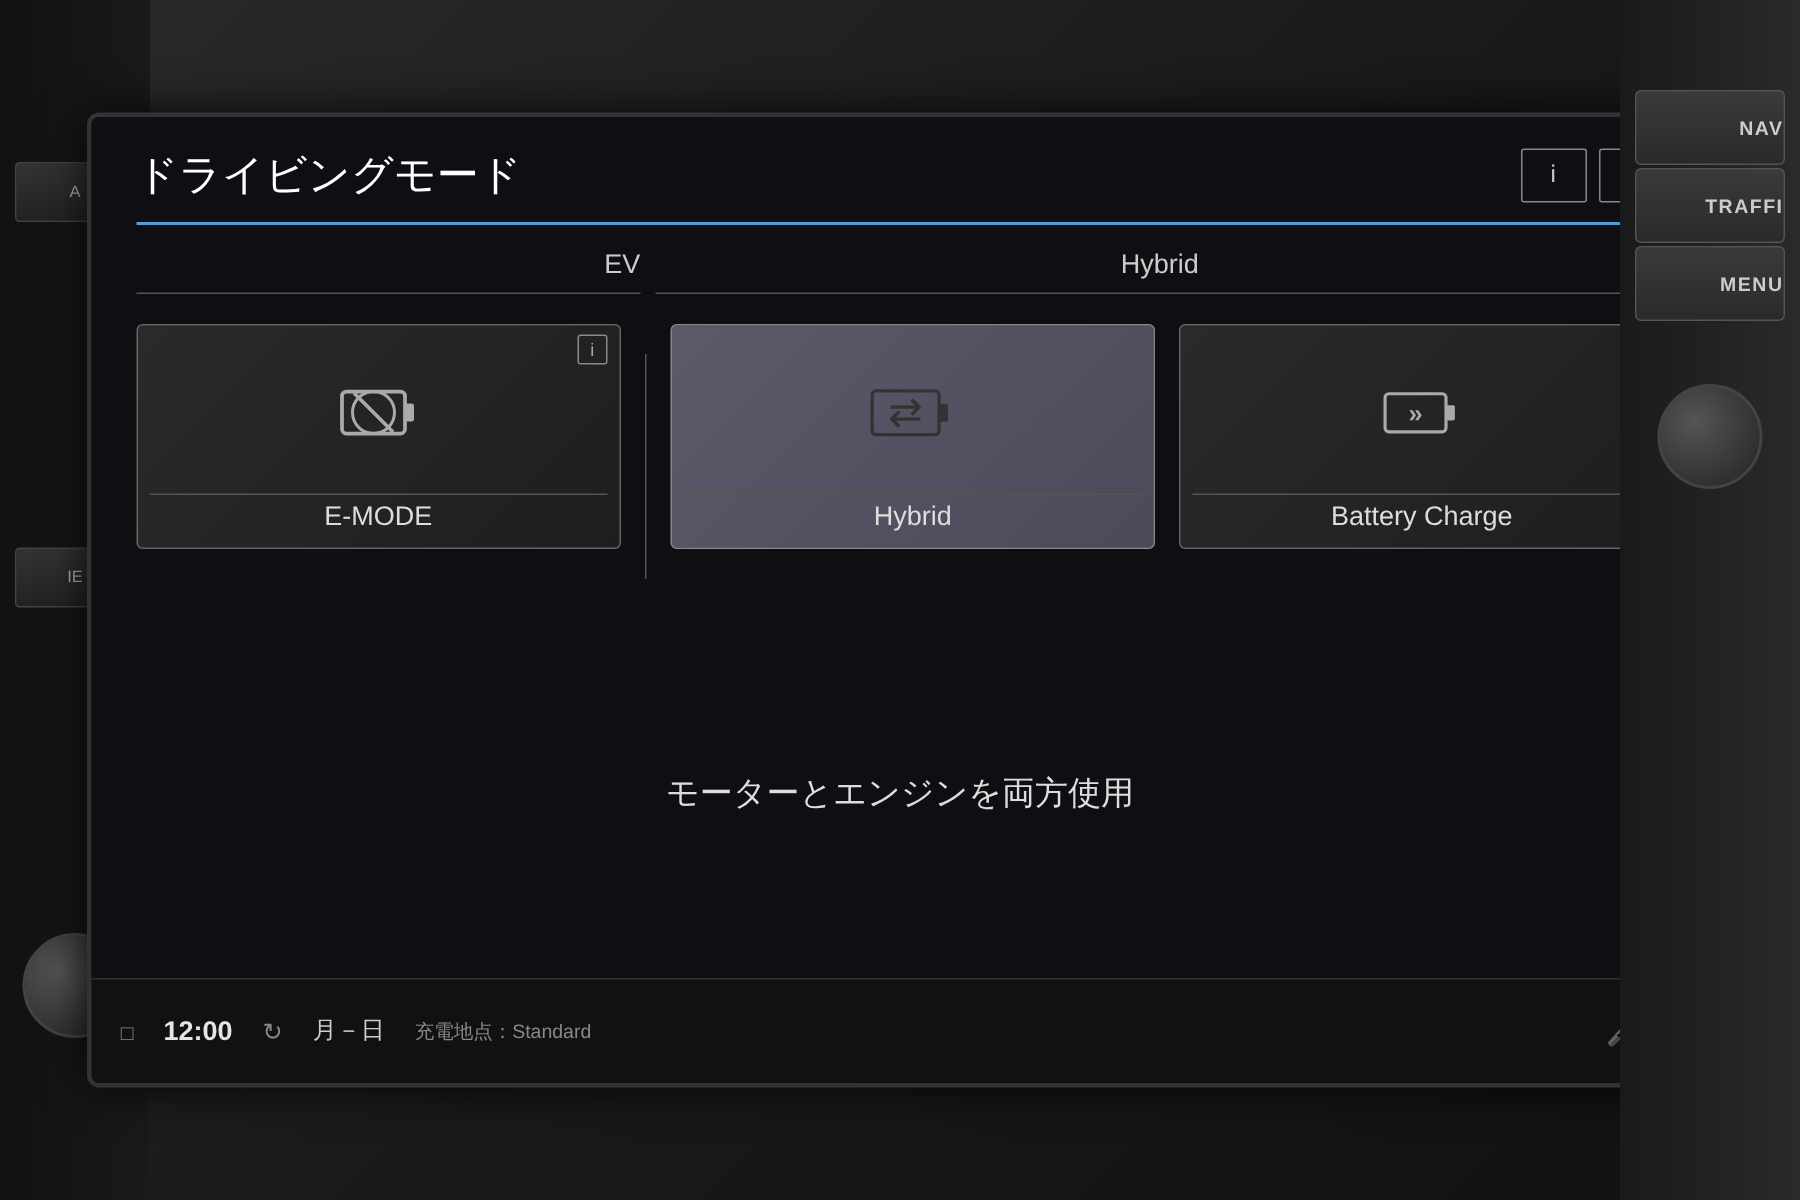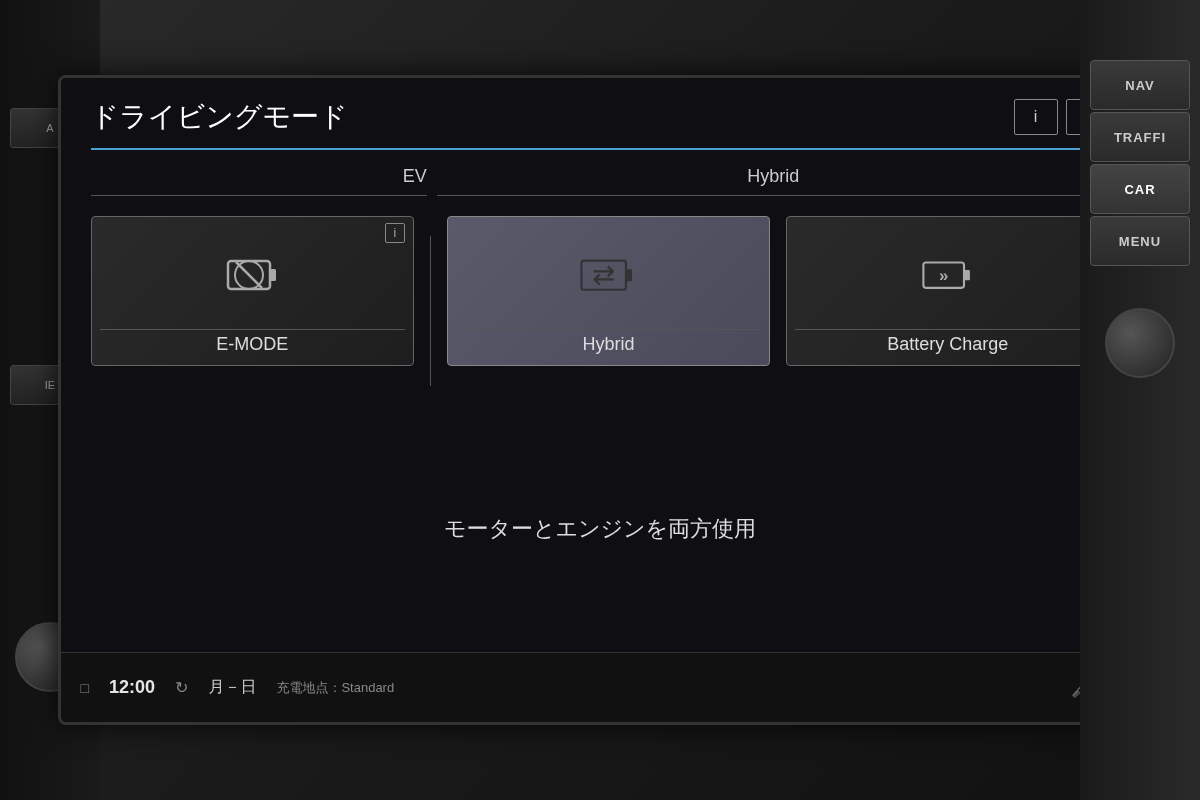--- a/index.html
+++ b/index.html
@@ -41,21 +41,21 @@
     }
 
     .right-btn {
       width: 100px;
       height: 50px;
       background: linear-gradient(to bottom, #3a3a3a, #2a2a2a);
       border: 1px solid #555;
       border-radius: 4px;
       display: flex;
       align-items: center;
-      justify-content: center;
+      justify-content: flex-end;
       color: #ccc;
       font-size: 13px;
       font-weight: bold;
       letter-spacing: 1px;
       cursor: pointer;
     }
 
     .right-btn.active {
       color: #fff;
       background: linear-gradient(to bottom, #444, #333);
@@ -444,22 +444,19 @@
     </div>
   </div>
 
   <div class="right-buttons">
     <div class="right-btn">
       <span>NAV</span>
     </div>
     <div class="right-btn">
       <span>TRAFFI</span>
     </div>
-    <div class="right-btn active">
-      <span>CAR</span>
-    </div>
     <div class="right-btn">
       <span>MENU</span>
     </div>
     <div class="knob" style="margin-top:40px;"></div>
   </div>
 
 </div>
 
 </body></html>

